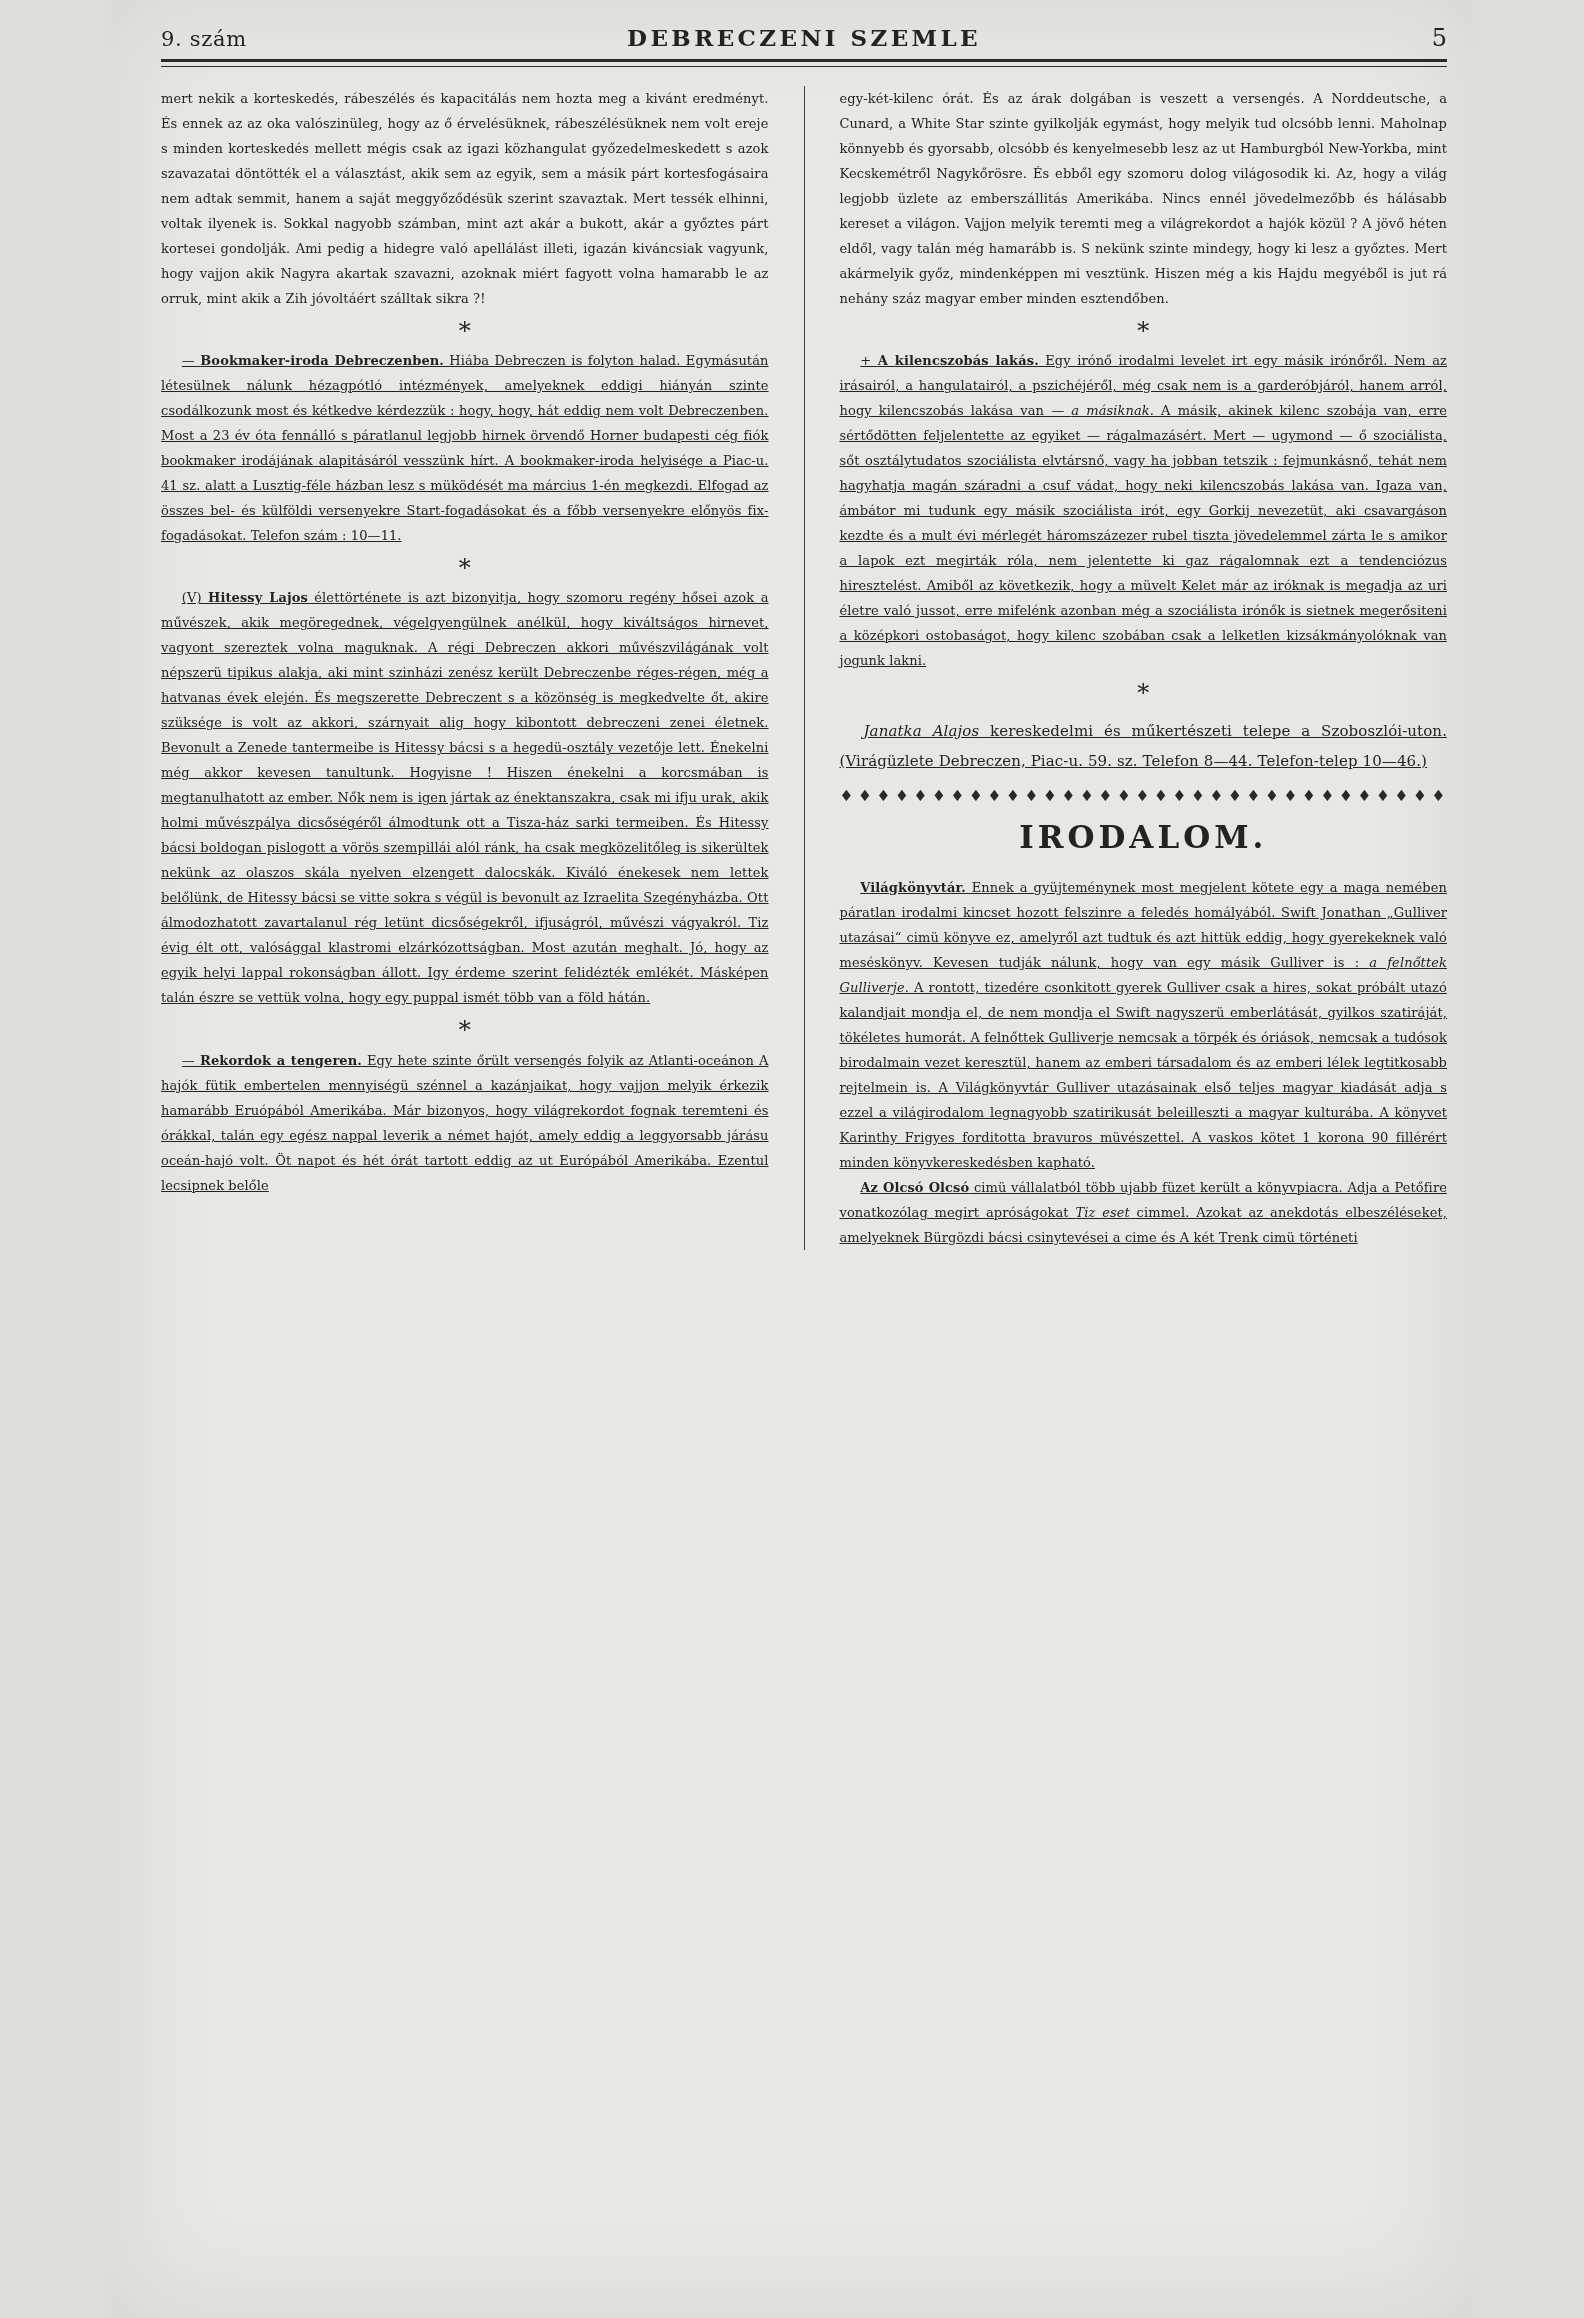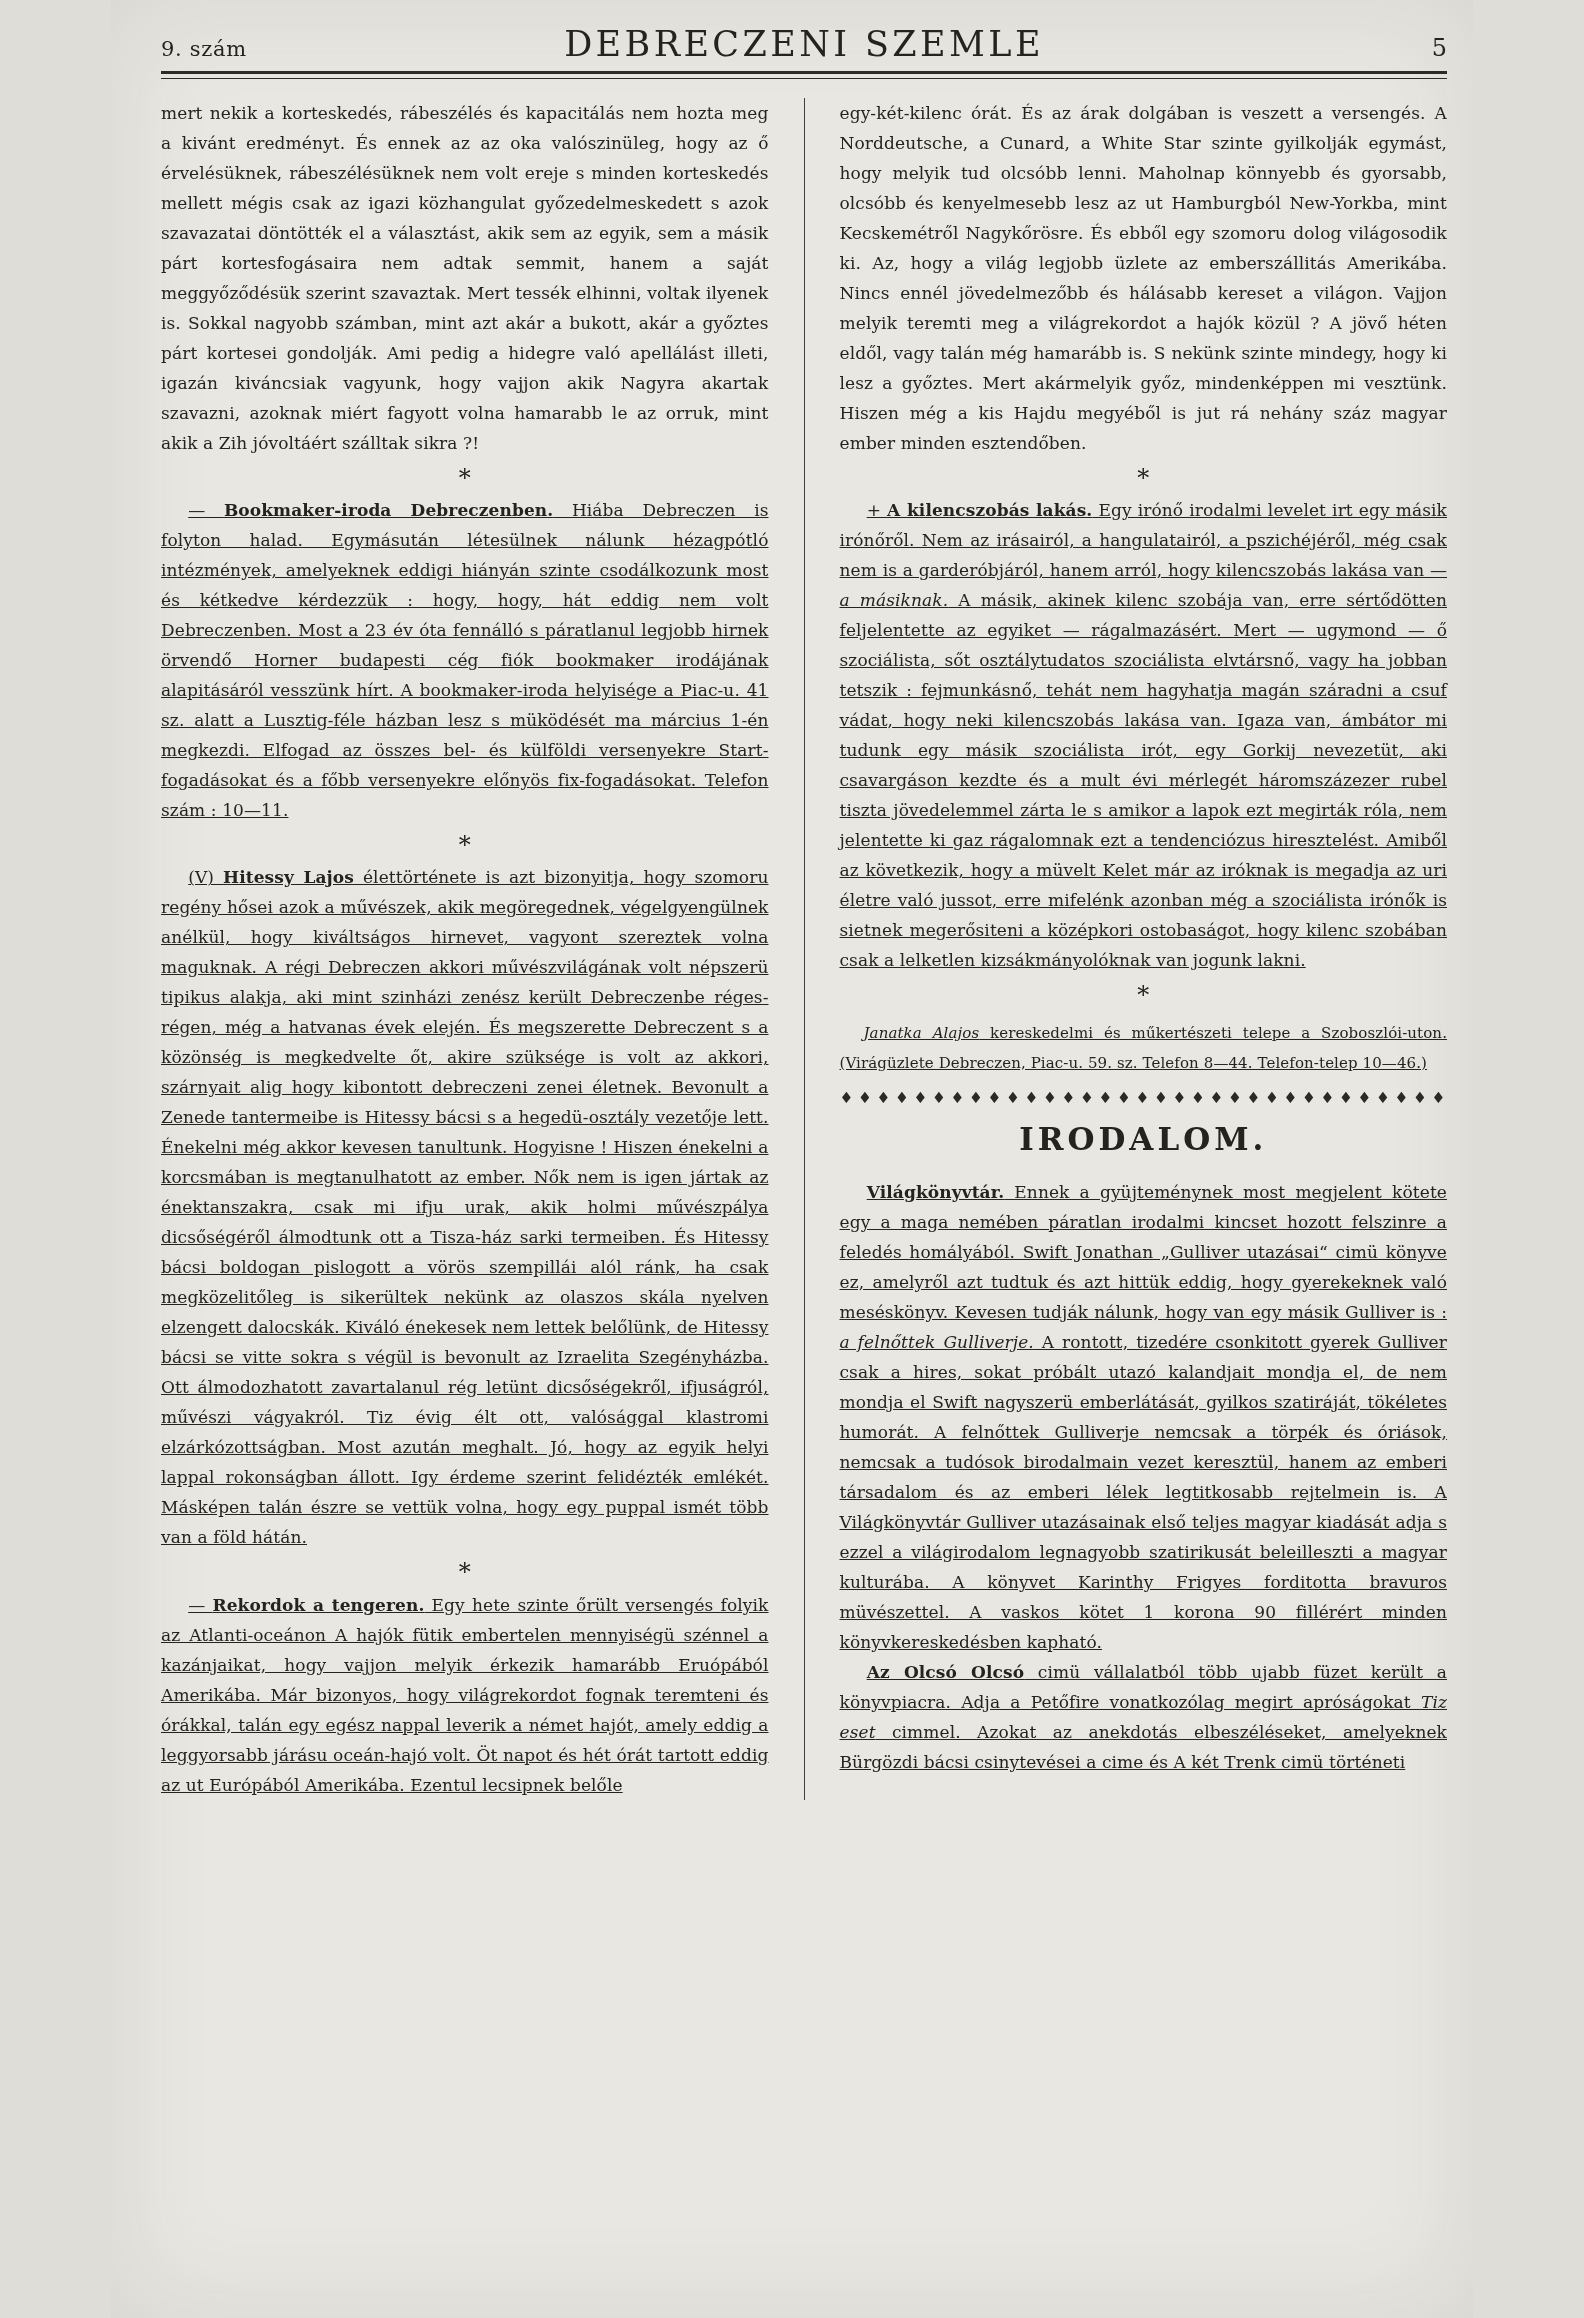--- a/index.html
+++ b/index.html
@@ -16,39 +16,39 @@
     overflow: hidden;
     box-shadow: inset 0 0 107px rgba(60,55,45,0.10);
   }
   
   .masthead {
     display: grid;
     grid-template-columns: 1fr auto 1fr;
     align-items: baseline;
   }
   .issue  { justify-self: start; font-size: 21px; letter-spacing: 0.7px; }
-  .title  { justify-self: center; font-size: 35px; letter-spacing: 3.4px; font-weight: 400; }
+  .title  { justify-self: center; font-size: 23px; letter-spacing: 3.4px; font-weight: 700; }
   .pageno { justify-self: end; font-size: 24px; }
   .rule {
     margin-top: 6.7px;
     height: 4px;
     border-top: 3.4px solid #2c2b27;
     border-bottom: 1.3px solid #2c2b27;
     margin-bottom: 19px;
   }
   
   .columns { display: flex; align-items: stretch; }
   .col { flex: 1 1 0; min-width: 0; }
   .col-left  { padding-right: 35px; }
   .col-right { border-left: 1.3px solid #413e38; padding-left: 35px; }
   
   .para {
     margin: 0;
-    font-size: 17px;
-    line-height: 30px;
+    font-size: 13px;
+    line-height: 25px;
     text-align: justify;
     letter-spacing: 0.1px;
   }
   .indent { text-indent: 1.6em; text-decoration: underline; }
   .seg-b { font-weight: bold; }
   .seg-i { font-style: italic; }
   .star-sep {
     text-align: center;
     font-size: 24px;
     line-height: 24px;

